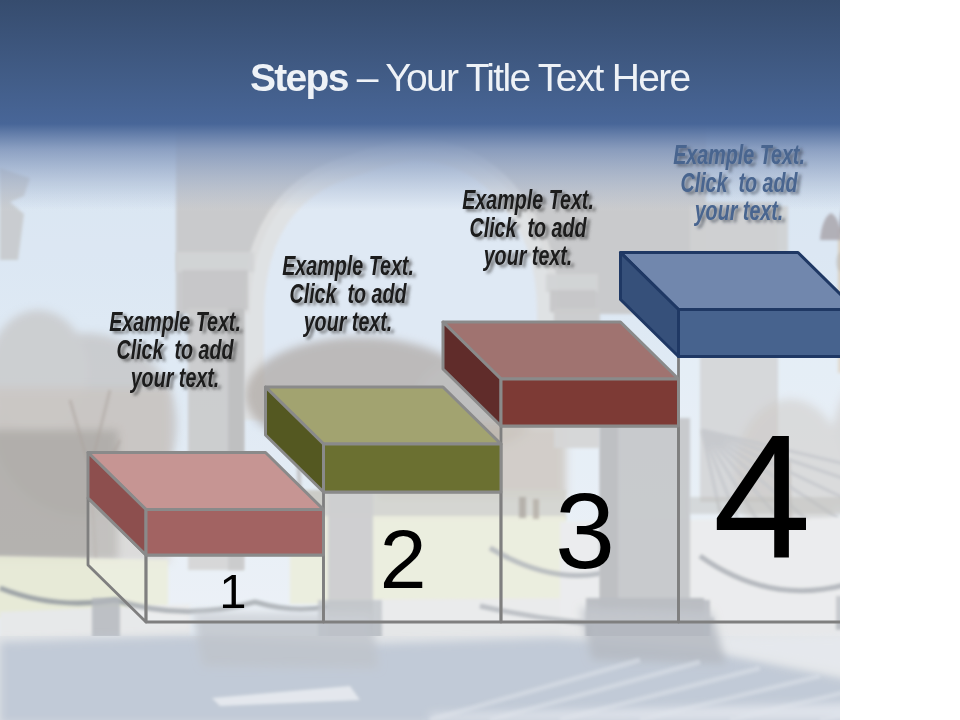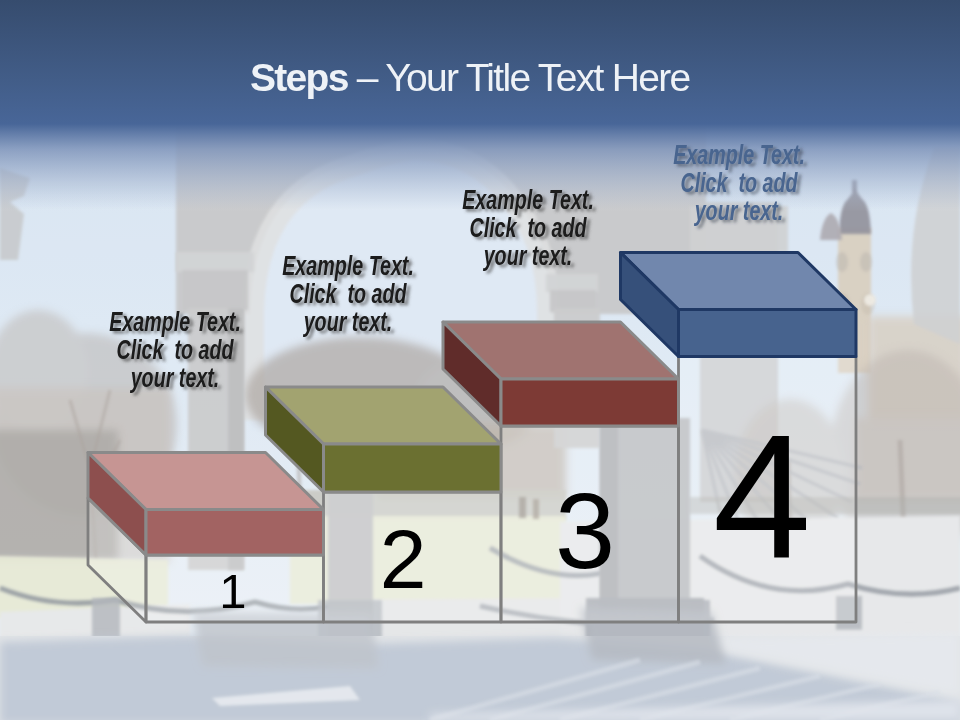--- a/index.html
+++ b/index.html
@@ -1,16 +1,16 @@
 <!DOCTYPE html>
 <html><head>
 <meta charset="utf-8">
 <style>
   html,body{margin:0;padding:0;background:#fff}
-  #stage{position:relative;width:960px;height:720px;overflow:hidden;font-family:"Liberation Sans",sans-serif}
+  #stage{position:relative;width:840px;height:720px;overflow:hidden;font-family:"Liberation Sans",sans-serif}
   svg{display:block}
 </style>
 </head>
 <body>
 <div id="stage">
 <svg width="960" height="720" viewBox="0 0 960 720" xmlns="http://www.w3.org/2000/svg">
 <defs>
   <linearGradient id="skyg" x1="0" y1="0" x2="0" y2="1">
     <stop offset="0" stop-color="#c6d8ec"></stop>
     <stop offset="0.45" stop-color="#d2e1f0"></stop>

